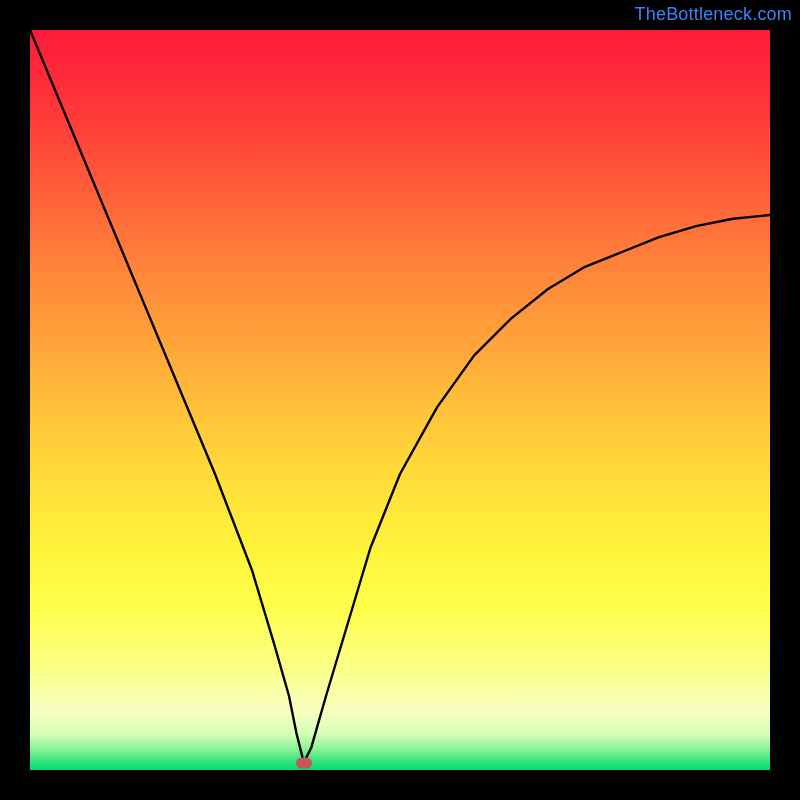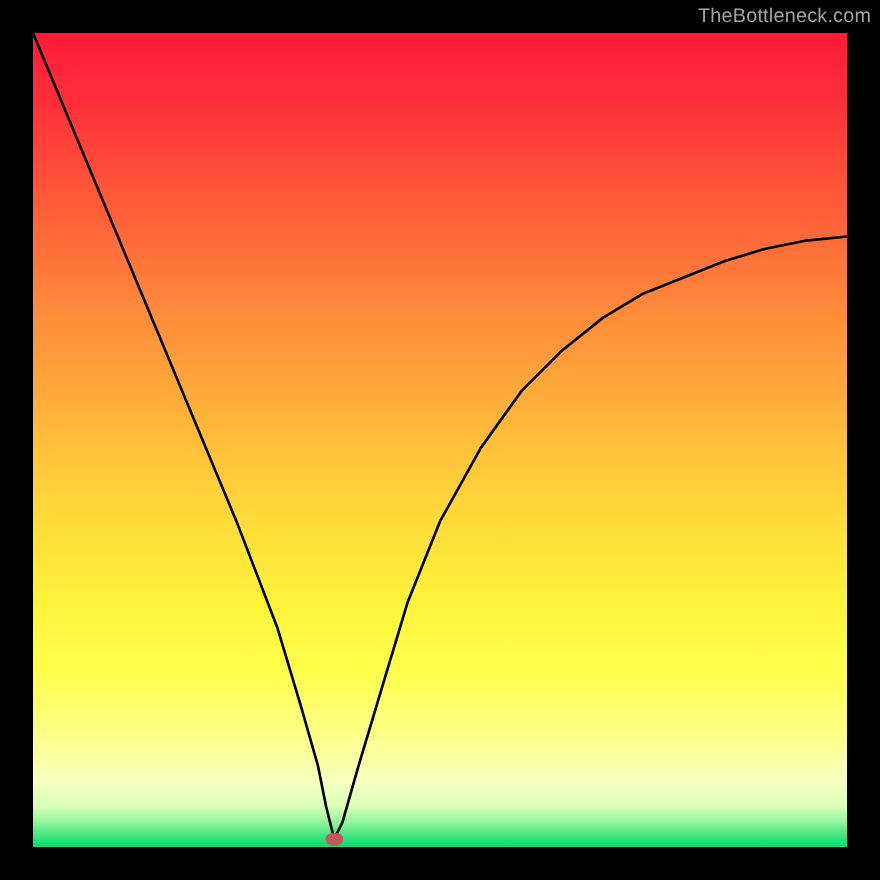--- a/index.html
+++ b/index.html
@@ -41,21 +41,21 @@
       #d8ffb8 95%,
       #90f59a 97%,
       #2fe07a 99%,
       #00e070 100%
     );
   }
   .watermark {
     position: absolute;
     top: 4px;
     right: 8px;
-    color: #a3a3a3;
+    color: #3b82f6;
     font-size: 18px;
     font-weight: 500;
     letter-spacing: 0.2px;
     z-index: 20;
   }
   svg.curve {
     position: absolute;
     left: 0;
     top: 0;
     width: 740px;

